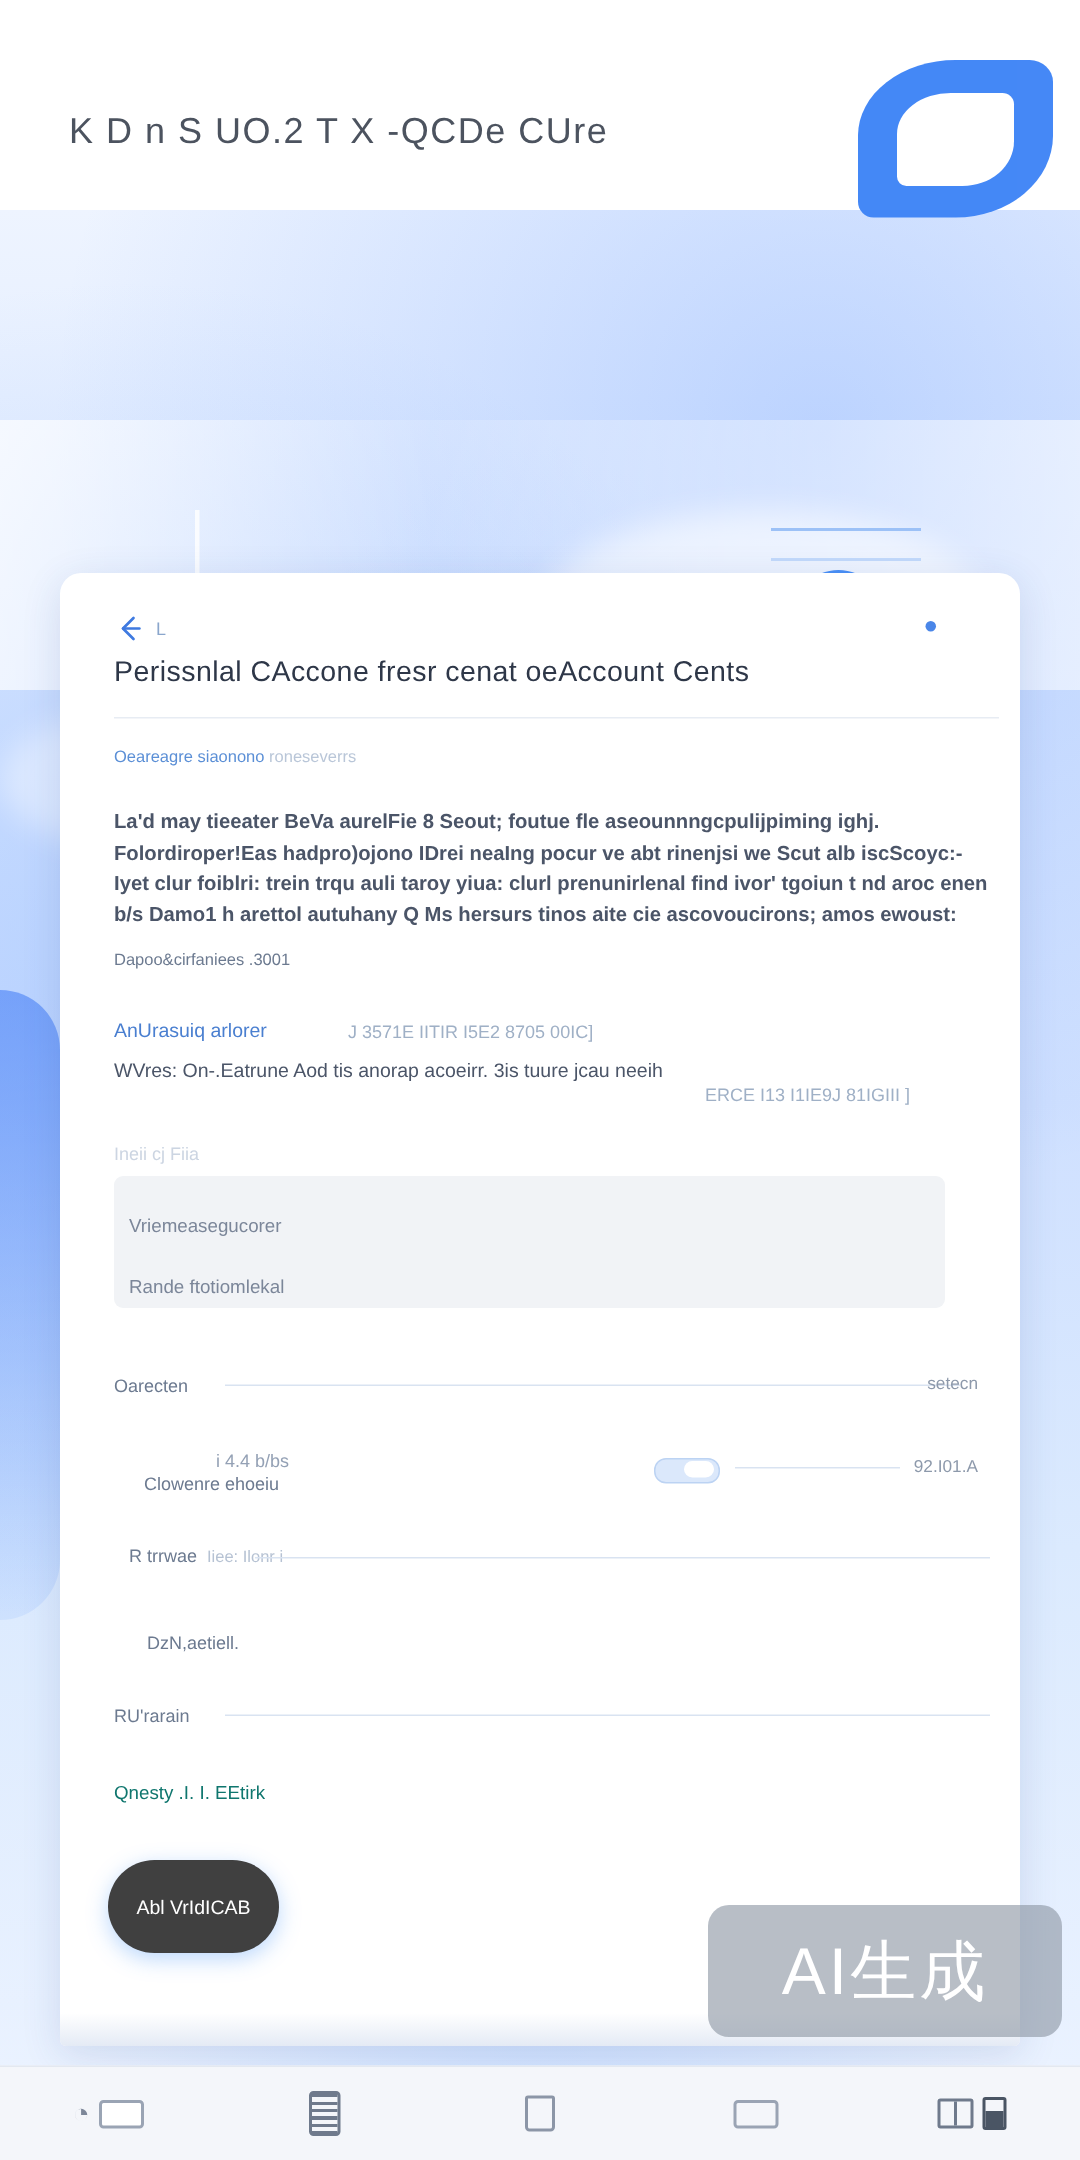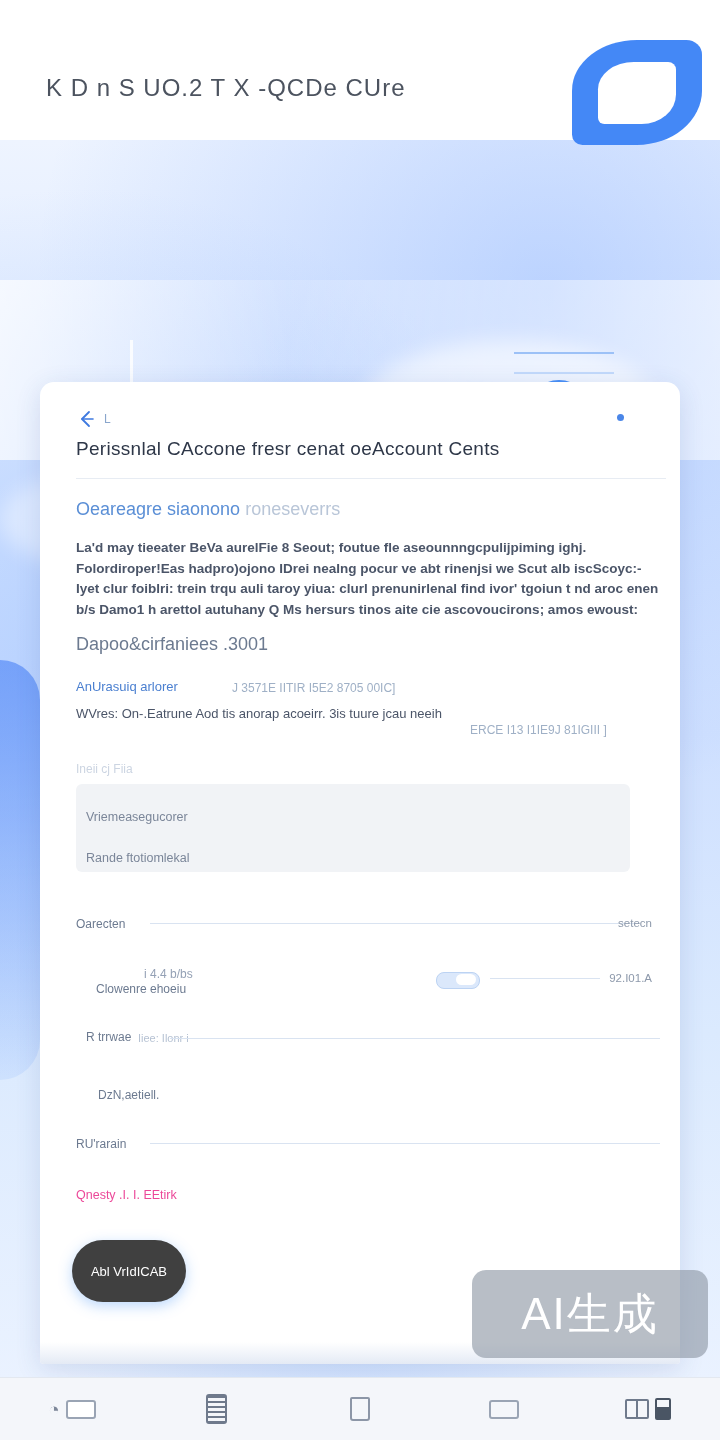--- a/index.html
+++ b/index.html
@@ -203,21 +203,21 @@
   }
   .title-rule {
     position: absolute;
     left: 36px; top: 96px;
     width: 590px; height: 1px;
     background: #e7ecf3;
   }
 
   .sec-label {
     position: absolute;
-    font-size: 18px;
+    font-size: 11px;
     color: #5b8fd6;
     filter: blur(.4px);
     white-space: nowrap;
   }
   .sec-label .muted { color: #b9c6d8; }
 
   .para {
     position: absolute;
     left: 36px;
     width: 588px;
@@ -455,21 +455,21 @@
 
     <div class="row-label" style="left:36px; top:648px;margin-left:10px;">R  trrwae</div>
     <div class="row-label" style="left:98px; top:650px; color:#b6c2d3; font-size:11px;">Iiee: Ilonr i</div>
     <div class="field-rule" style="left:130px; top:656px; width:490px;"></div>
 
     <div class="row-label" style="left:58px; top:706px;">DzN,aetiell.</div>
 
     <div class="row-label" style="left:36px; top:755px;">RU'rarain</div>
     <div class="field-rule" style="left:110px; top:761px; width:510px;"></div>
 
-    <div class="link-blue" style="left:36px; top:806px; color:#ec4899; font-size:12.5px;">Qnesty .I. I.  EEtirk</div>
+    <div class="link-blue" style="left:36px; top:806px; color:#0f766e; font-size:12.5px;">Qnesty .I. I.  EEtirk</div>
 
     <div class="cta">Abl VrIdICAB</div>
 
     <div class="card-bottom-shade"></div>
   </div>
 </div>
 
 <div class="watermark">AI生成</div>
 
 <div class="bottom-nav">

